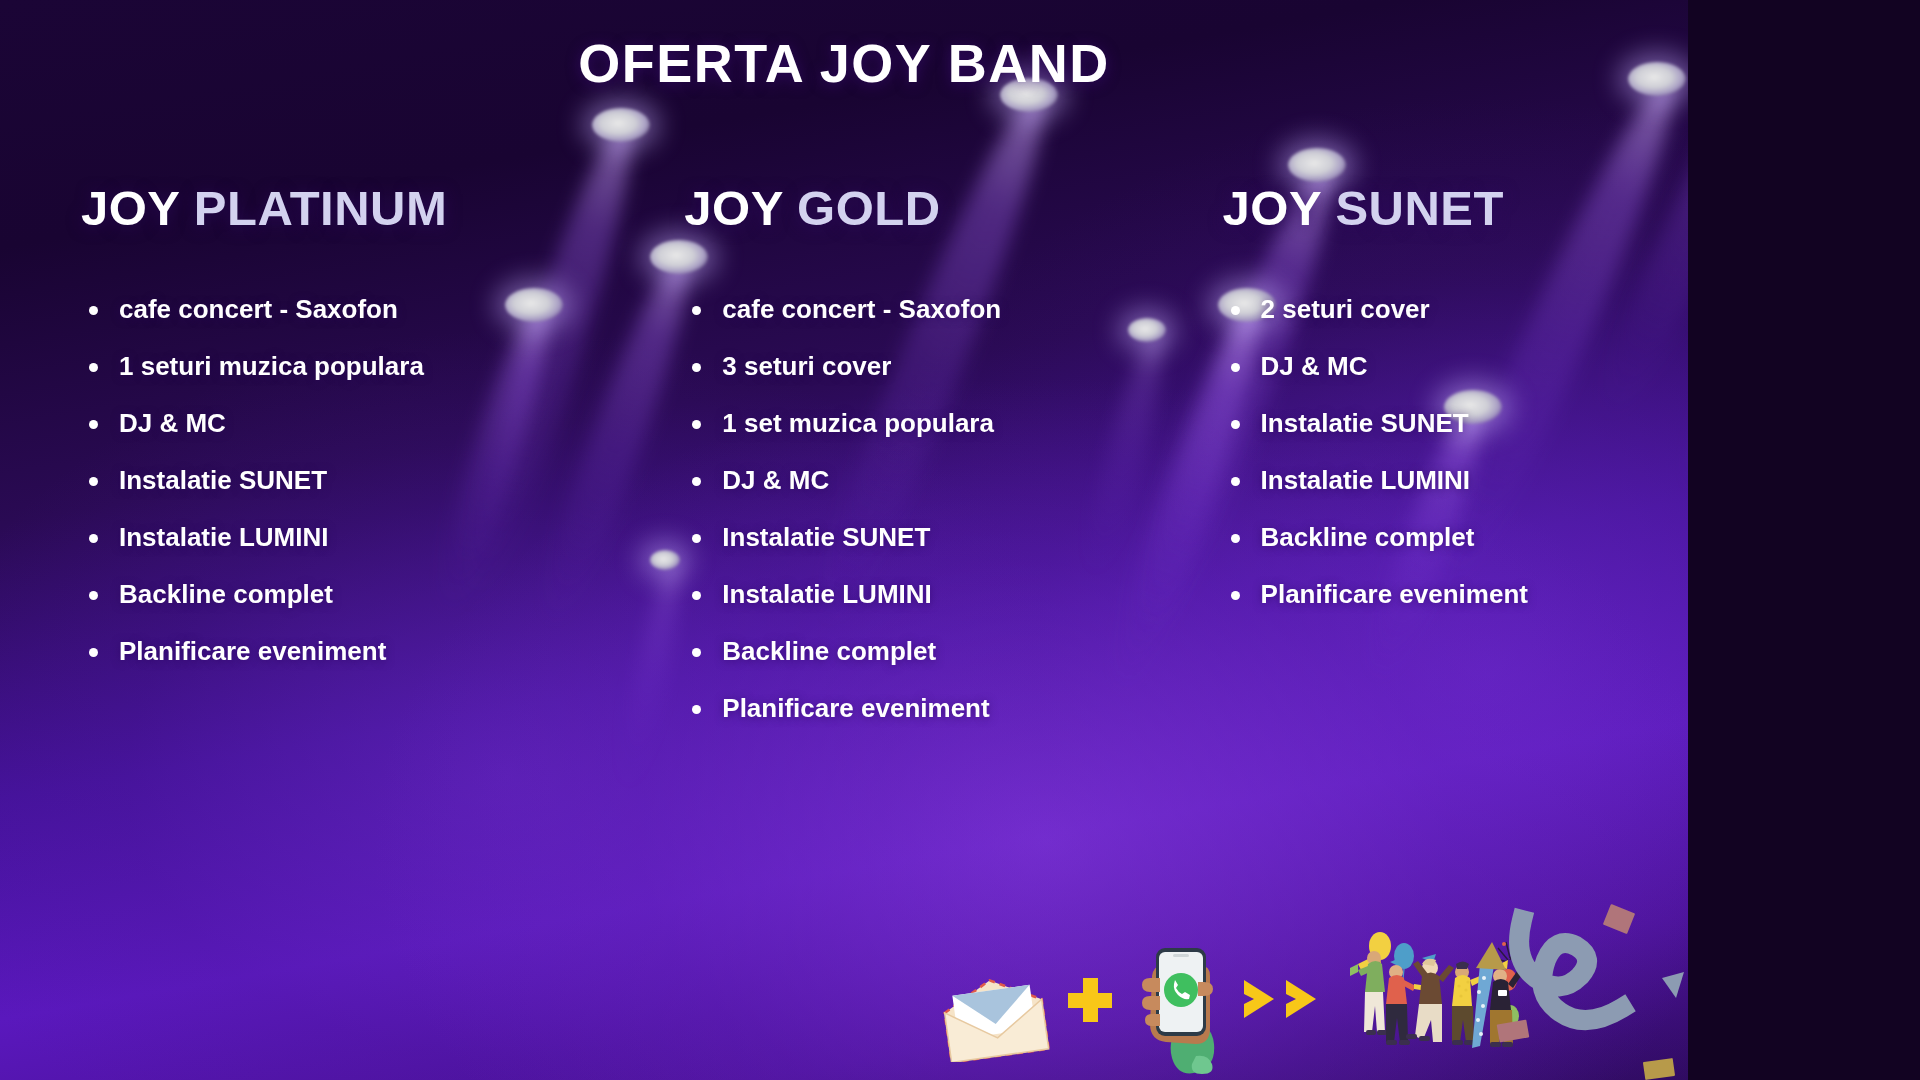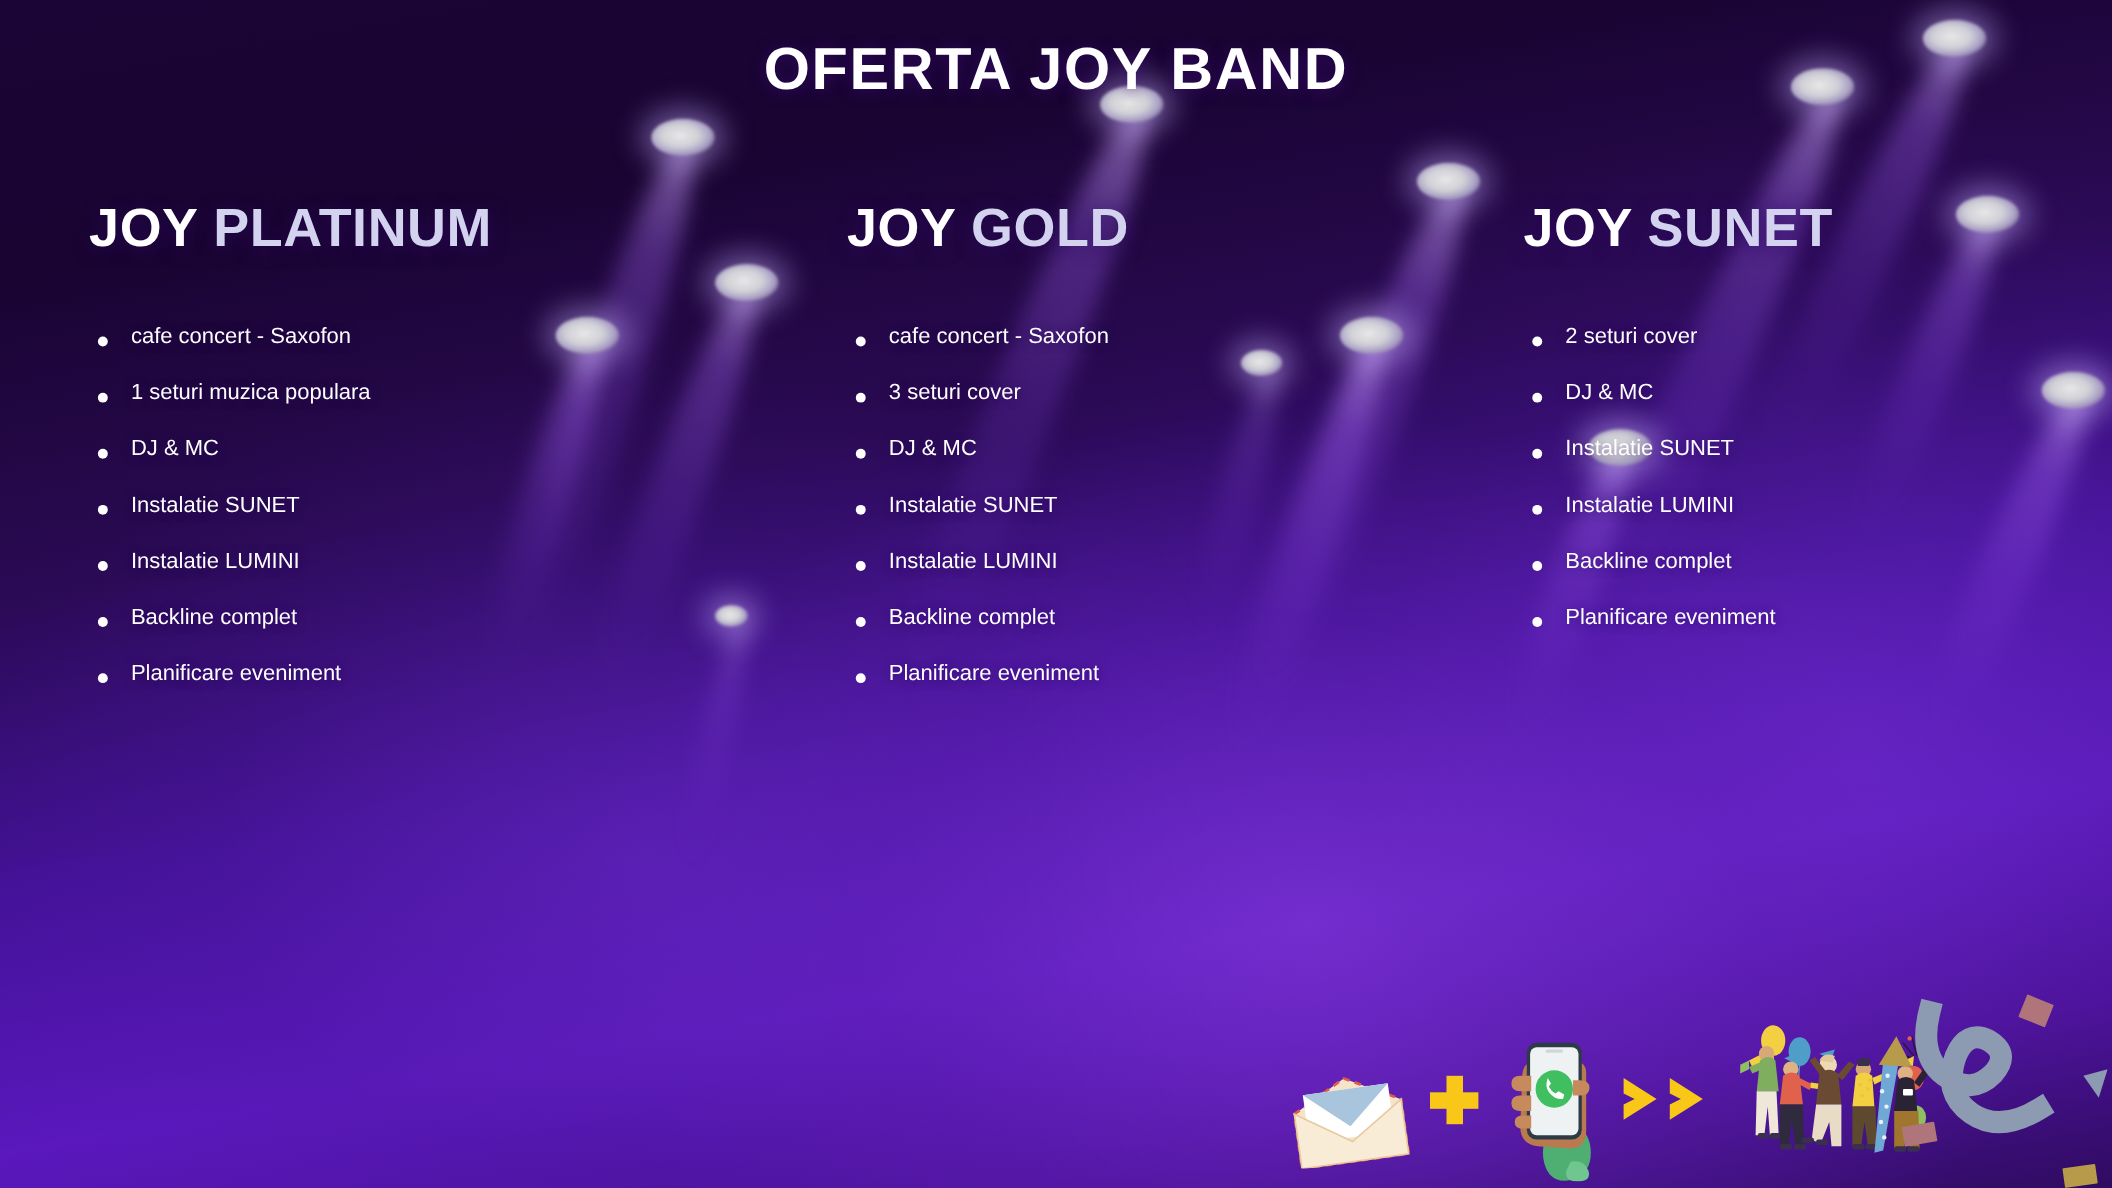--- a/index.html
+++ b/index.html
@@ -1,20 +1,20 @@
 <!DOCTYPE html>
 <html><head>
 <meta charset="utf-8">
 <style>
   * { margin:0; padding:0; box-sizing:border-box; }
   html,body { width:1920px; height:1080px; overflow:hidden; background:#120322; }
 
   .stage {
     position:relative;
-    width:1920px; height:1080px;
+    width:1688px; height:1080px;
     overflow:hidden;
     font-family:"Liberation Sans", sans-serif;
     background:
       radial-gradient(ellipse 900px 620px at 62% 78%, rgba(138,62,226,0.55) 0%, rgba(110,40,200,0.28) 45%, rgba(60,16,110,0) 75%),
       radial-gradient(ellipse 760px 560px at 30% 72%, rgba(108,46,198,0.42) 0%, rgba(80,28,160,0.18) 50%, rgba(40,10,80,0) 80%),
       radial-gradient(ellipse 820px 700px at 88% 62%, rgba(120,52,214,0.40) 0%, rgba(70,22,140,0.15) 55%, rgba(30,8,70,0) 82%),
       linear-gradient(170deg, #1b0536 0%, #190432 18%, #2a0a54 38%, #45129b 58%, #5a18bd 74%, #4a1098 88%, #2d0a5c 100%);
   }
 
   
@@ -66,22 +66,22 @@
     margin-bottom:60px;
     text-shadow: 0 2px 16px rgba(45,8,95,0.7);
   }
   .col-title .w1 { color:#ffffff; }
   .col-title .w2 { color:#d3d2ef; }
 
   ul.feat { list-style:none; }
   ul.feat li {
     position:relative;
     color:#ffffff;
-    font-size:20px;
-    font-weight:normal;
+    font-size:26px;
+    font-weight:bold;
     line-height:1;
     padding-left:38px;
     margin-bottom:31px;
     white-space:nowrap;
     text-shadow: 0 1px 9px rgba(40,6,90,0.55);
   }
   ul.feat li::before {
     content:"";
     position:absolute;
     left:8px; top:10px;
@@ -198,20 +198,21 @@
     </div>
 
     <div class="col col-2">
       <div class="col-title">
         <span class="w1">JOY</span>
         <span class="w2">GOLD</span>
       </div>
       <ul class="feat">
         <li>cafe concert - Saxofon</li>
         <li>3 seturi cover</li>
+        <li>1 set muzica populara</li>
         <li>DJ &amp; MC</li>
         <li>Instalatie SUNET</li>
         <li>Instalatie LUMINI</li>
         <li>Backline complet</li>
         <li>Planificare eveniment</li>
       </ul>
     </div>
 
     <div class="col col-3">
       <div class="col-title">

